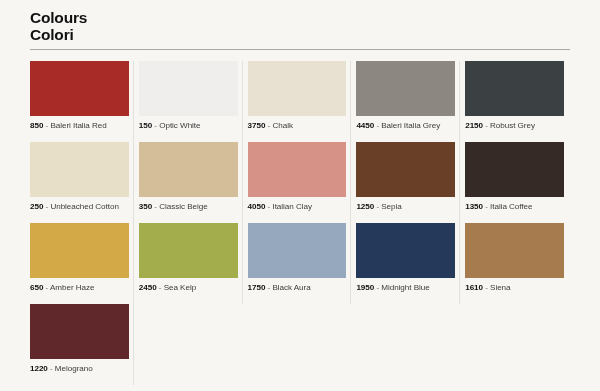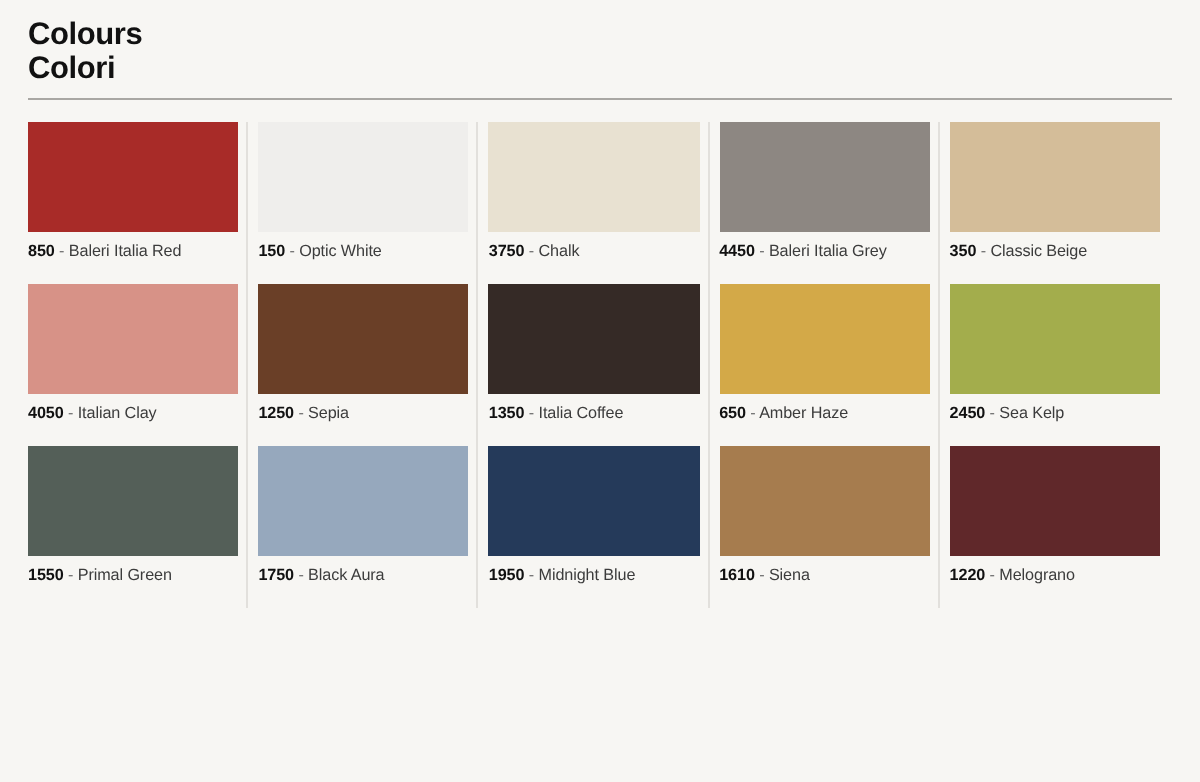--- a/index.html
+++ b/index.html
@@ -11,21 +11,21 @@
   body {
     background: #f7f6f3;
     font-family: "Liberation Sans", sans-serif;
     color: #1a1a1a;
     -webkit-font-smoothing: antialiased;
   }
   .page {
     width: 600px;
     height: 391px;
     position: relative;
-    padding: 0 12px;
+    padding: 0 28px;
   }
 
   
   .header {
     padding-top: 9px;
     padding-left: 2px;
   }
   .header .title-line {
     font-size: 15.5px;
     font-weight: bold;
@@ -115,20 +115,28 @@
       </div>
       <div class="cell">
         <div class="swatch" style="background: rgb(232, 225, 209);"></div>
         <div class="label"><span class="code">3750</span><span class="dash"> - </span><span class="name">Chalk</span></div>
       </div>
       <div class="cell">
         <div class="swatch" style="background: rgb(141, 135, 130);"></div>
         <div class="label"><span class="code">4450</span><span class="dash"> - </span><span class="name">Baleri Italia Grey</span></div>
       </div>
       <div class="cell">
+        <div class="swatch" style="background: rgb(59, 64, 66);"></div>
+        <div class="label"><span class="code">2150</span><span class="dash"> - </span><span class="name">Robust Grey</span></div>
+      </div>
+      <div class="cell">
+        <div class="swatch" style="background: rgb(232, 223, 200);"></div>
+        <div class="label"><span class="code">250</span><span class="dash"> - </span><span class="name">Unbleached Cotton</span></div>
+      </div>
+      <div class="cell">
         <div class="swatch" style="background: rgb(212, 189, 153);"></div>
         <div class="label"><span class="code">350</span><span class="dash"> - </span><span class="name">Classic Beige</span></div>
       </div>
       <div class="cell">
         <div class="swatch" style="background: rgb(215, 146, 135);"></div>
         <div class="label"><span class="code">4050</span><span class="dash"> - </span><span class="name">Italian Clay</span></div>
       </div>
       <div class="cell">
         <div class="swatch" style="background: rgb(106, 63, 39);"></div>
         <div class="label"><span class="code">1250</span><span class="dash"> - </span><span class="name">Sepia</span></div>
@@ -137,24 +145,20 @@
         <div class="swatch" style="background: rgb(53, 42, 38);"></div>
         <div class="label"><span class="code">1350</span><span class="dash"> - </span><span class="name">Italia Coffee</span></div>
       </div>
       <div class="cell">
         <div class="swatch" style="background: rgb(211, 169, 72);"></div>
         <div class="label"><span class="code">650</span><span class="dash"> - </span><span class="name">Amber Haze</span></div>
       </div>
       <div class="cell">
         <div class="swatch" style="background: rgb(163, 173, 76);"></div>
         <div class="label"><span class="code">2450</span><span class="dash"> - </span><span class="name">Sea Kelp</span></div>
-      </div>
-      <div class="cell">
-        <div class="swatch" style="background: rgb(84, 95, 88);"></div>
-        <div class="label"><span class="code">1550</span><span class="dash"> - </span><span class="name">Primal Green</span></div>
       </div>
       <div class="cell">
         <div class="swatch" style="background: rgb(150, 168, 189);"></div>
         <div class="label"><span class="code">1750</span><span class="dash"> - </span><span class="name">Black Aura</span></div>
       </div>
       <div class="cell">
         <div class="swatch" style="background: rgb(37, 58, 90);"></div>
         <div class="label"><span class="code">1950</span><span class="dash"> - </span><span class="name">Midnight Blue</span></div>
       </div>
       <div class="cell">

